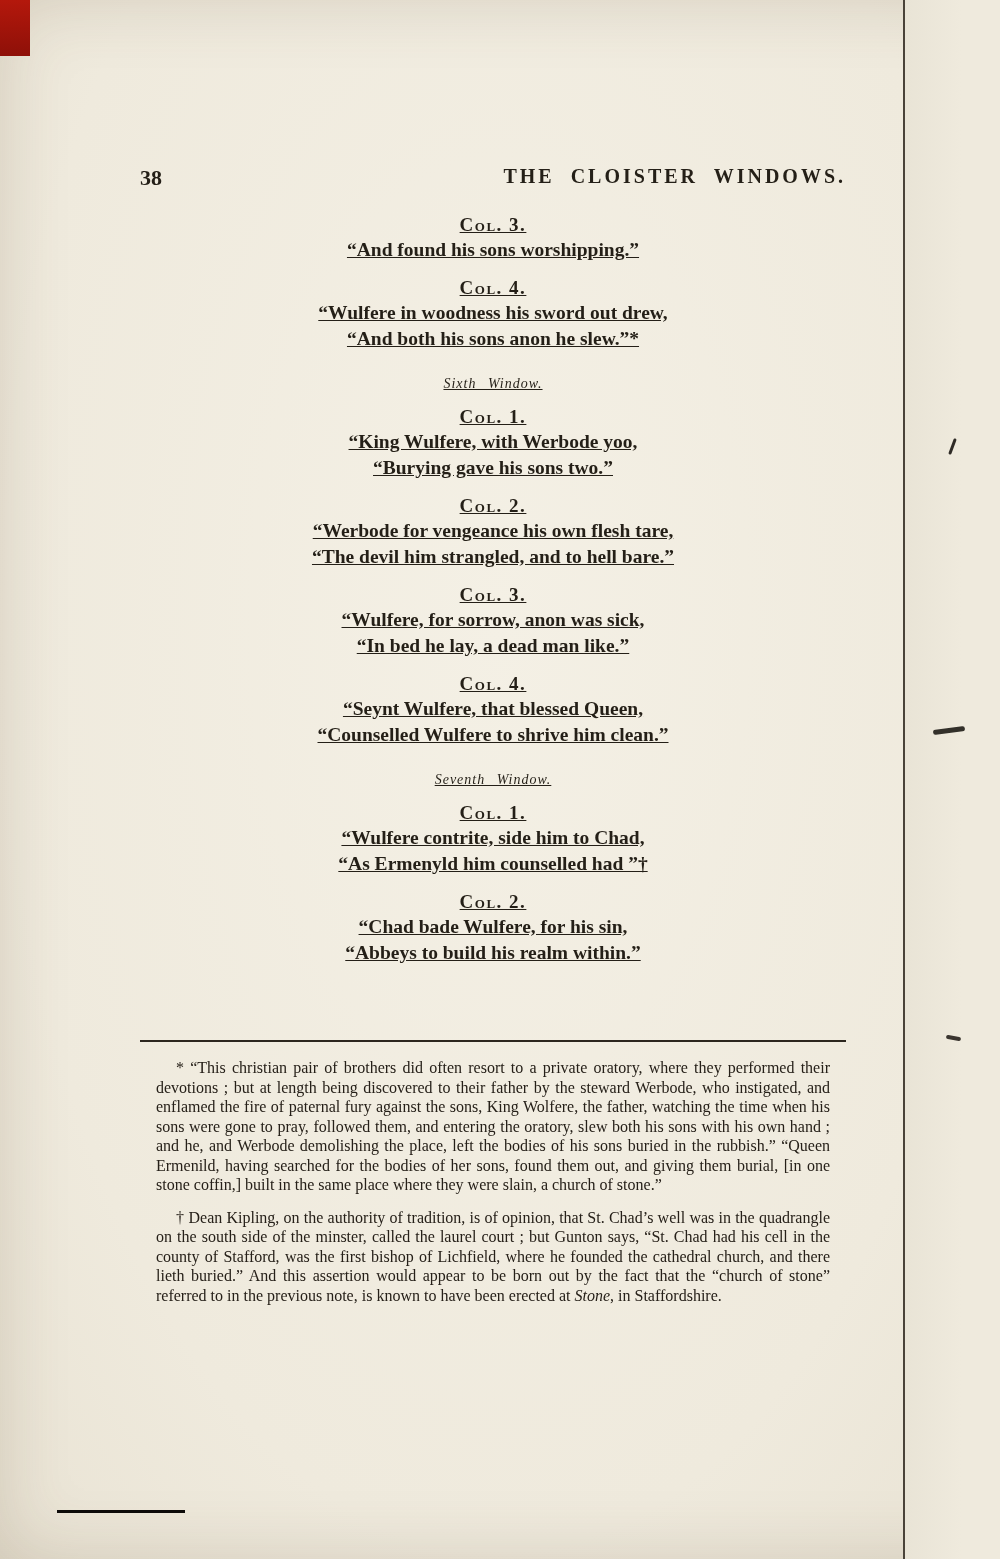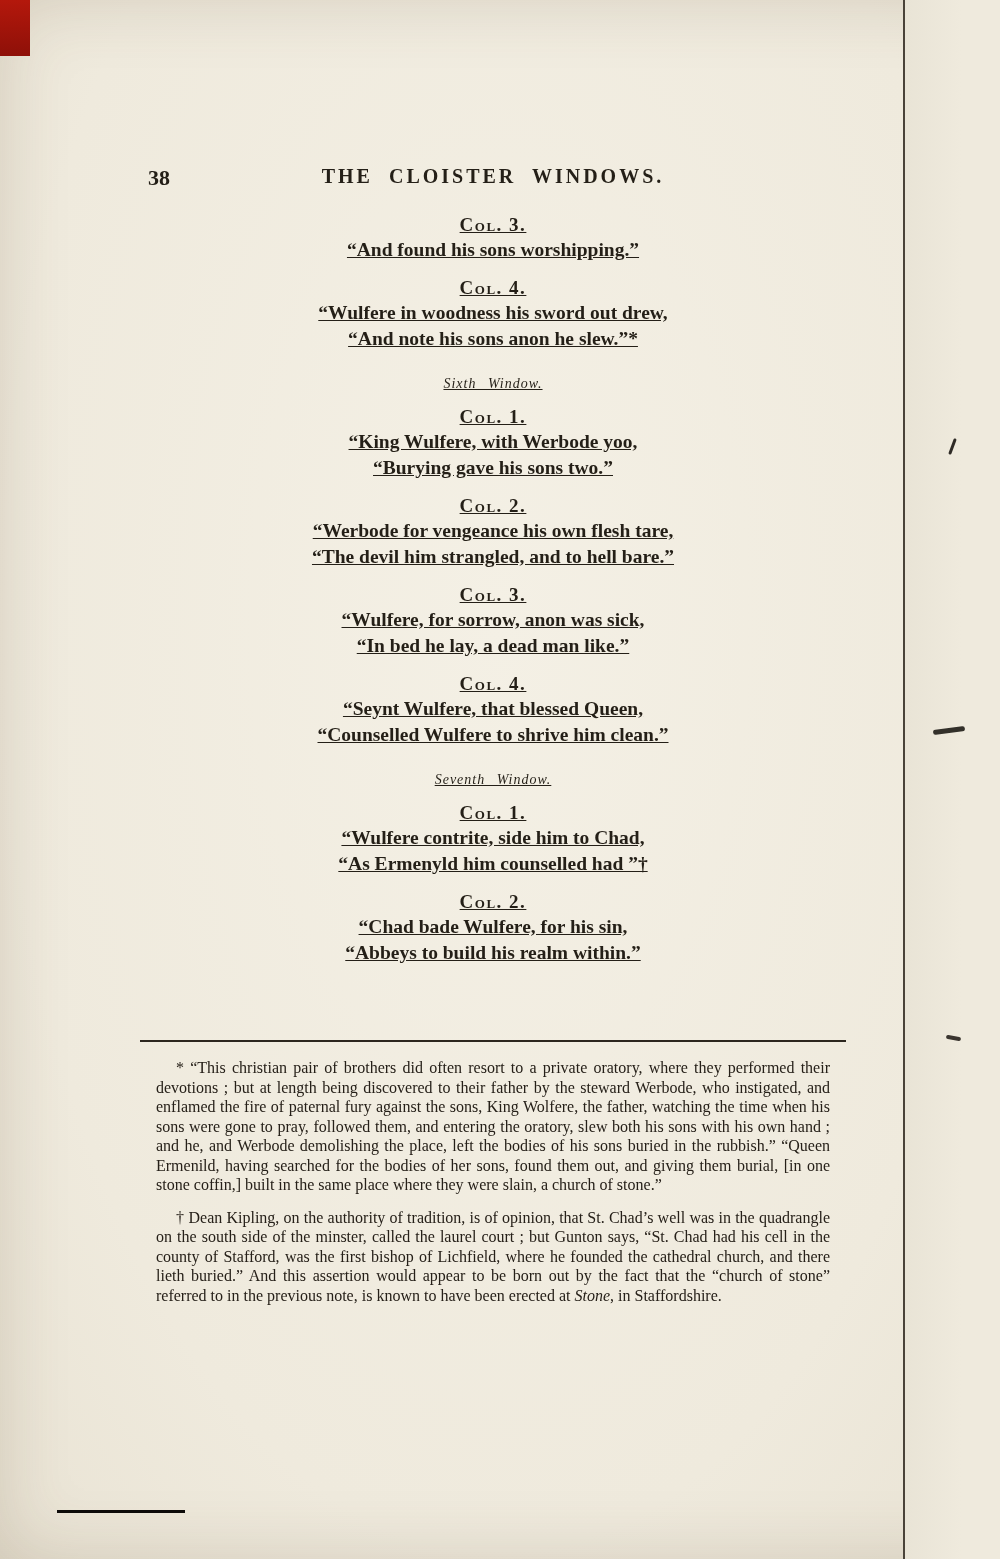--- a/index.html
+++ b/index.html
@@ -26,22 +26,22 @@
     background:#2f2b26; transform:rotate(20deg); border-radius:2px; }
   .pen2 { position:absolute; left:933px; top:728px; width:32px; height:5px;
     background:#33302a; transform:rotate(-7deg); border-radius:3px; }
   .pen3 { position:absolute; left:946px; top:1036px; width:15px; height:4px;
     background:#3a352f; transform:rotate(10deg); border-radius:2px; }
   .bottom-line { position:absolute; left:57px; top:1510px; width:128px; height:3px;
     background:#0d0b09; }
 
   
   .header { position:absolute; top:165px; left:140px; width:706px; }
-  .page-num { position:absolute; left:8px; top:0; font-size:22px; font-weight:bold; }
-  .title { text-align:center; font-size:20px; font-weight:bold; letter-spacing:3px;
+  .page-num { position:absolute; left:0; top:0; font-size:22px; font-weight:bold; }
+  .title { text-align:right; font-size:20px; font-weight:bold; letter-spacing:3px;
     word-spacing:8px; }
 
   
   .content { position:absolute; top:212px; left:140px; width:706px; text-align:center;text-decoration:underline; }
   .col-label { font-size:19px; line-height:25px; font-variant:small-caps;
     letter-spacing:1.5px; font-weight:bold; }
   .verse-line { font-size:19.5px; line-height:26px; font-weight:bold; }
   .col-block { margin-bottom:12px; }
   .window-heading { font-style:italic; font-size:14px; line-height:28px;
     margin:18px 0 6px; letter-spacing:1px; word-spacing:7px; font-weight:500; }
@@ -72,21 +72,21 @@
   </div>
 
   <div class="content">
       <div class="col-block">
         <div class="col-label">Col. 3.</div>
         <div class="verse-line">“And found his sons worshipping.”</div>
       </div>
       <div class="col-block">
         <div class="col-label">Col. 4.</div>
         <div class="verse-line">“Wulfere in woodness his sword out drew,</div>
-        <div class="verse-line">“And note his sons anon he slew.”*</div>
+        <div class="verse-line">“And both his sons anon he slew.”*</div>
       </div>
       <div class="window-heading">Sixth Window.</div>
       <div class="col-block">
         <div class="col-label">Col. 1.</div>
         <div class="verse-line">“King Wulfere, with Werbode yoo,</div>
         <div class="verse-line">“Burying gave his sons two.”</div>
       </div>
       <div class="col-block">
         <div class="col-label">Col. 2.</div>
         <div class="verse-line">“Werbode for vengeance his own flesh tare,</div>

